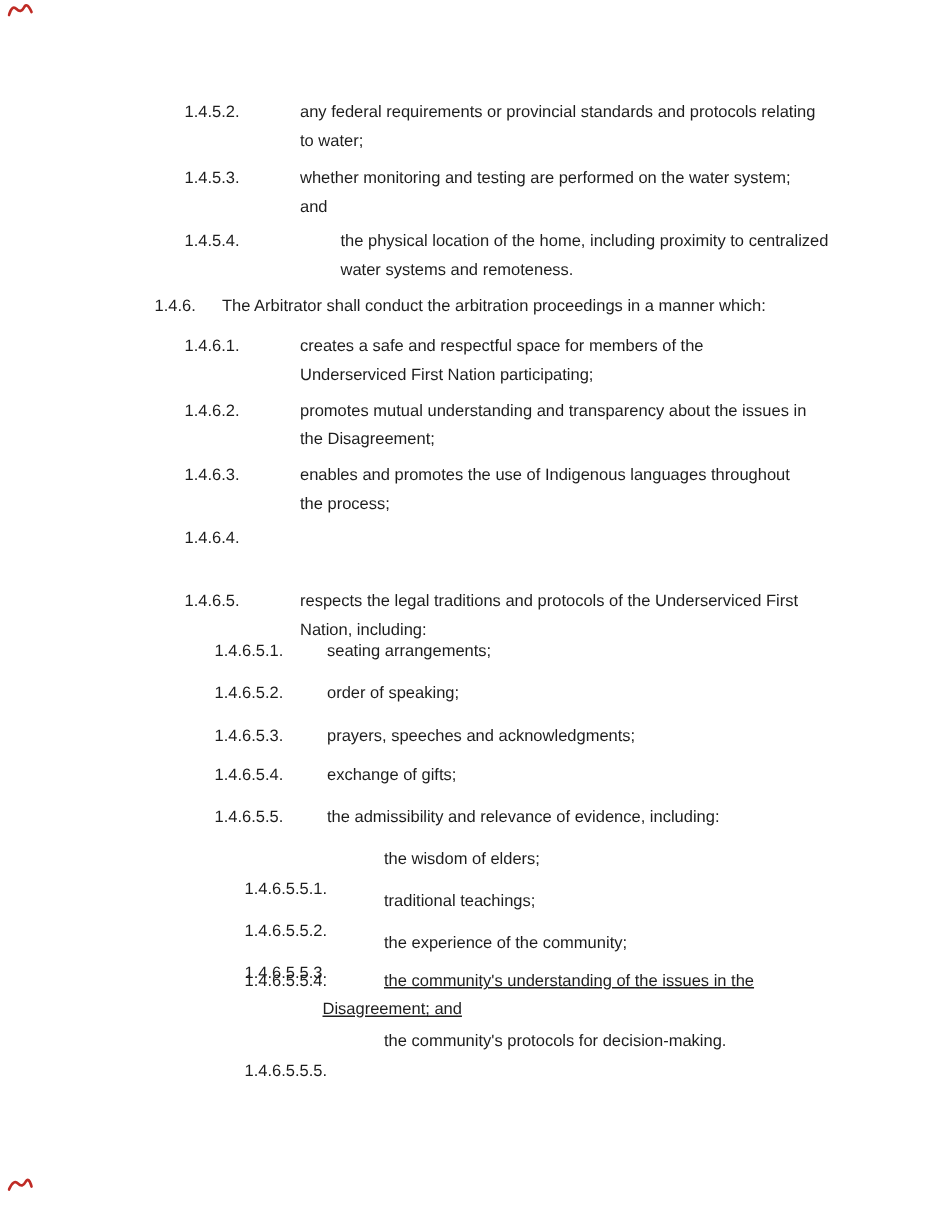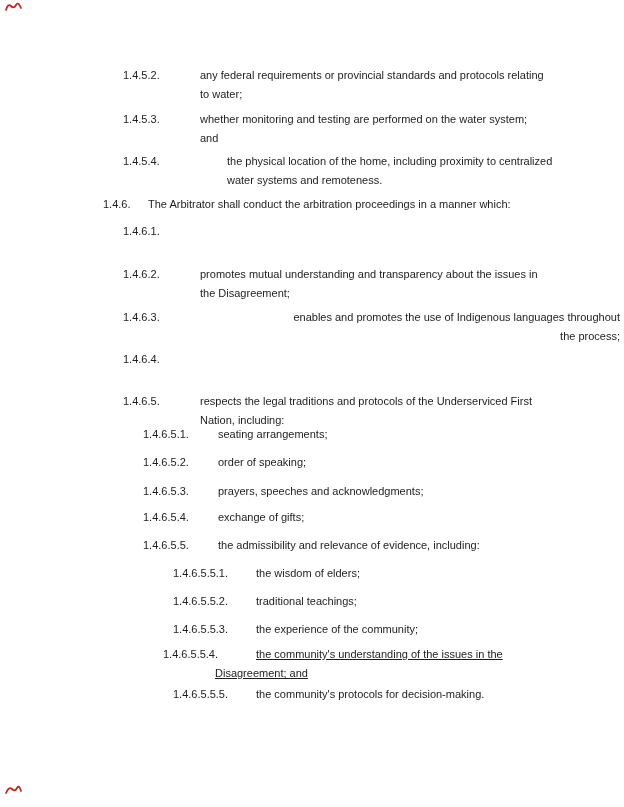--- a/index.html
+++ b/index.html
@@ -33,21 +33,21 @@
     white-space: pre-line;
     width: 420px;
   }
   
   .L5 .num { left: 103px; }
   .L5 .txt { margin-left: 148px; }
   .L6 .num { left: 123px; }
   .L6 .txt { margin-left: 200px; }
   .L7 .num { left: 143px; }
   .L7 .txt { margin-left: 218px; }
-  .L8 .num { left: 173px; }
+  .L8 .num { left: 163px; margin-top: 20px; }
   .L8 .txt { margin-left: 256px; }
   
   .L8h .num { left: 163px; }
   .L8h .txt { margin-left: 215px; text-indent: 41px; width: 360px; text-decoration: underline; }
   .corner-mark {
     position: absolute;
     width: 18px;
     height: 14px;
   }
   .corner-mark.tl { left: 5px; top: 1px; }
@@ -76,27 +76,29 @@
         <span class="num">1.4.5.4.</span>
         <div class="txt">the physical location of the home, including proximity to centralized
 water systems and remoteness.</div>
       </div>
       <div class="clause L5" style="top: 195px;">
         <span class="num">1.4.6.</span>
         <div class="txt">The Arbitrator shall conduct the arbitration proceedings in a manner which:</div>
       </div>
       <div class="clause L6" style="top: 222px;">
         <span class="num">1.4.6.1.</span>
+        <div class="txt">creates a safe and respectful space for members of the
+Underserviced First Nation participating;</div>
       </div>
       <div class="clause L6" style="top: 265px;">
         <span class="num">1.4.6.2.</span>
         <div class="txt">promotes mutual understanding and transparency about the issues in
 the Disagreement;</div>
       </div>
-      <div class="clause L6" style="top: 308px; text-align: right;">
+      <div class="clause L6" style="top: 308px;">
         <span class="num">1.4.6.3.</span>
         <div class="txt">enables and promotes the use of Indigenous languages throughout
 the process;</div>
       </div>
       <div class="clause L6" style="top: 350px;">
         <span class="num">1.4.6.4.</span>
       </div>
       <div class="clause L6" style="top: 392px;">
         <span class="num">1.4.6.5.</span>
         <div class="txt">respects the legal traditions and protocols of the Underserviced First

